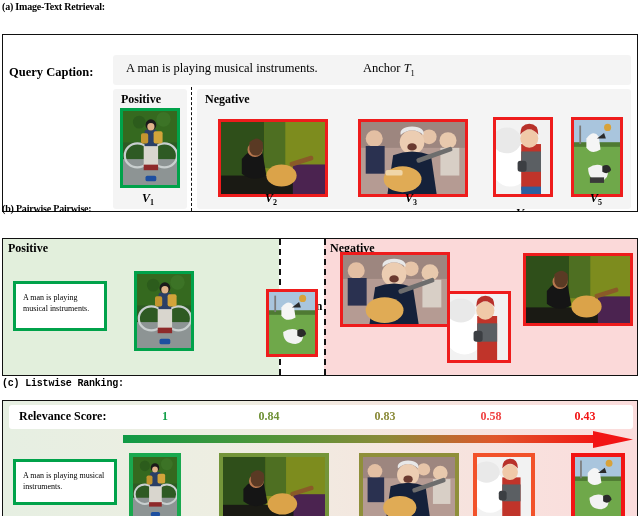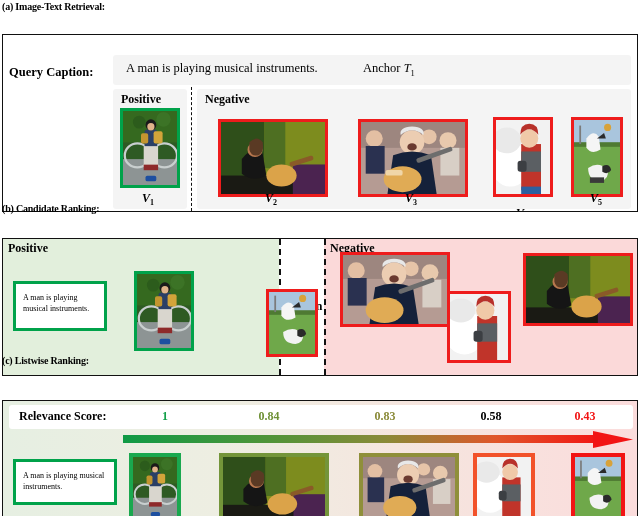--- a/index.html
+++ b/index.html
@@ -245,21 +245,21 @@
     <div class="a-vlabel" style="left:262px;top:156px;">
       <span>V</span><sub>2</sub></div>
     <div class="a-vlabel" style="left:402px;top:156px;">
       <span>V</span><sub>3</sub></div>
     <div class="a-vlabel" style="left:513px;top:171px;">
       <span>V</span><sub>4</sub></div>
     <div class="a-vlabel" style="left:587px;top:156px;">
       <span>V</span><sub>5</sub></div>
   </div>
 
-  <div class="sec-title" style="left:2px;top:203px;">(b) Candidate Ranking:</div>
+  <div class="sec-title" style="left:2px;top:203px;">(b) Pairwise Pairwise:</div>
 
   <div class="panel" id="panel-b">
     <div class="b-pos"></div>
     <div class="b-mid"></div>
     <div class="b-neg"></div>
 
     <div class="b-dash" style="left:276px;"></div>
     <div class="b-dash" style="left:321px;"></div>
 
     <div class="b-head" style="left:5px;">Positive</div>
@@ -345,30 +345,30 @@
         <rect x="76" y="44" width="34" height="29" fill="#4b2350"></rect>
         <path d="M22 38 q10 -14 22 -6 l4 22 q-14 8 -26 -2 Z" fill="#151515"></path>
         <circle cx="36" cy="28" r="8" fill="#b8784f"></circle>
         <path d="M30 20 q8 -8 14 0 q2 10 -4 14 q-8 2 -10 -6 Z" fill="#5a3a24"></path>
         <ellipse cx="64" cy="55" rx="16" ry="12" fill="#dba349"></ellipse>
         <rect x="72" y="42" width="26" height="5" rx="2" fill="#8a5a28" transform="rotate(-18 72 42)"></rect>
       </svg>
     </div>
   </div>
 
-  <div class="sec-title" style="left:2px;top:355px;">(c) Listwise Ranking:</div>
+  <div class="sec-title" style="left:2px;top:378px;font-family:Liberation Mono, monospace;">(c) Listwise Ranking:</div>
 
   <div class="panel" id="panel-c">
 
     <div class="c-scorebar">
       <div class="c-scorelabel">Relevance Score:</div>
       <div class="c-score" id="sc0" style="left: 126px; width: 60px; color: rgb(20, 160, 74);">1</div>
       <div class="c-score" id="sc1" style="left: 230px; width: 60px; color: rgb(111, 145, 54);">0.84</div>
       <div class="c-score" id="sc2" style="left: 346px; width: 60px; color: rgb(138, 138, 56);">0.83</div>
-      <div class="c-score" id="sc3" style="left: 452px; width: 60px; color: #000000;">0.58</div>
+      <div class="c-score" id="sc3" style="left: 452px; width: 60px; color: #ef4444;">0.58</div>
       <div class="c-score" id="sc4" style="left: 546px; width: 60px; color: rgb(242, 20, 20);">0.43</div>
     </div>
 
     <div class="c-arrow">
       <svg viewBox="0 0 510 18" preserveAspectRatio="none">
         <defs>
           <linearGradient id="gradArrow" x1="0" y1="0" x2="1" y2="0">
             <stop offset="0%" stop-color="#0f9a46"></stop>
             <stop offset="30%" stop-color="#4f9438"></stop>
             <stop offset="55%" stop-color="#8a8a38"></stop>

